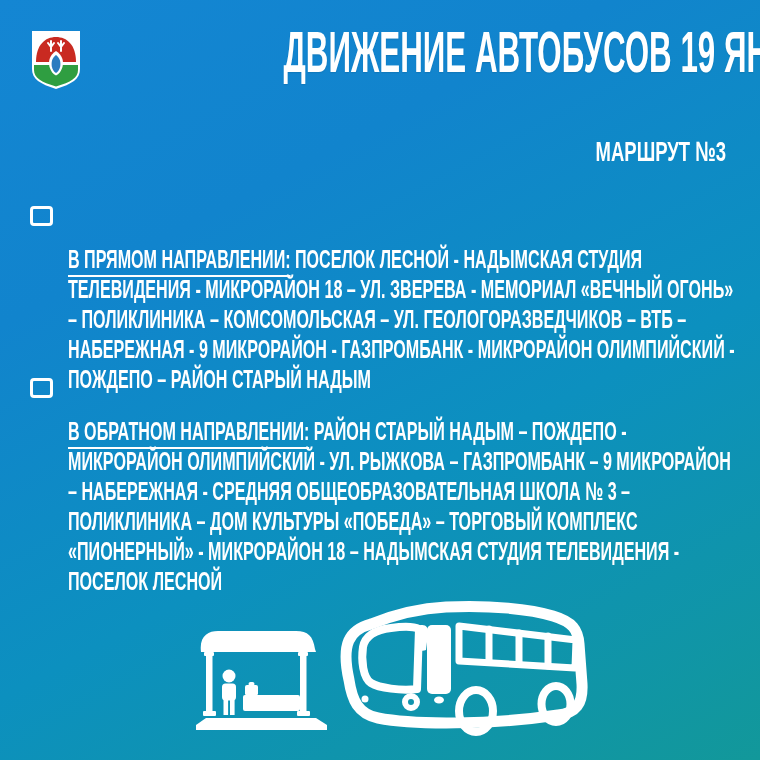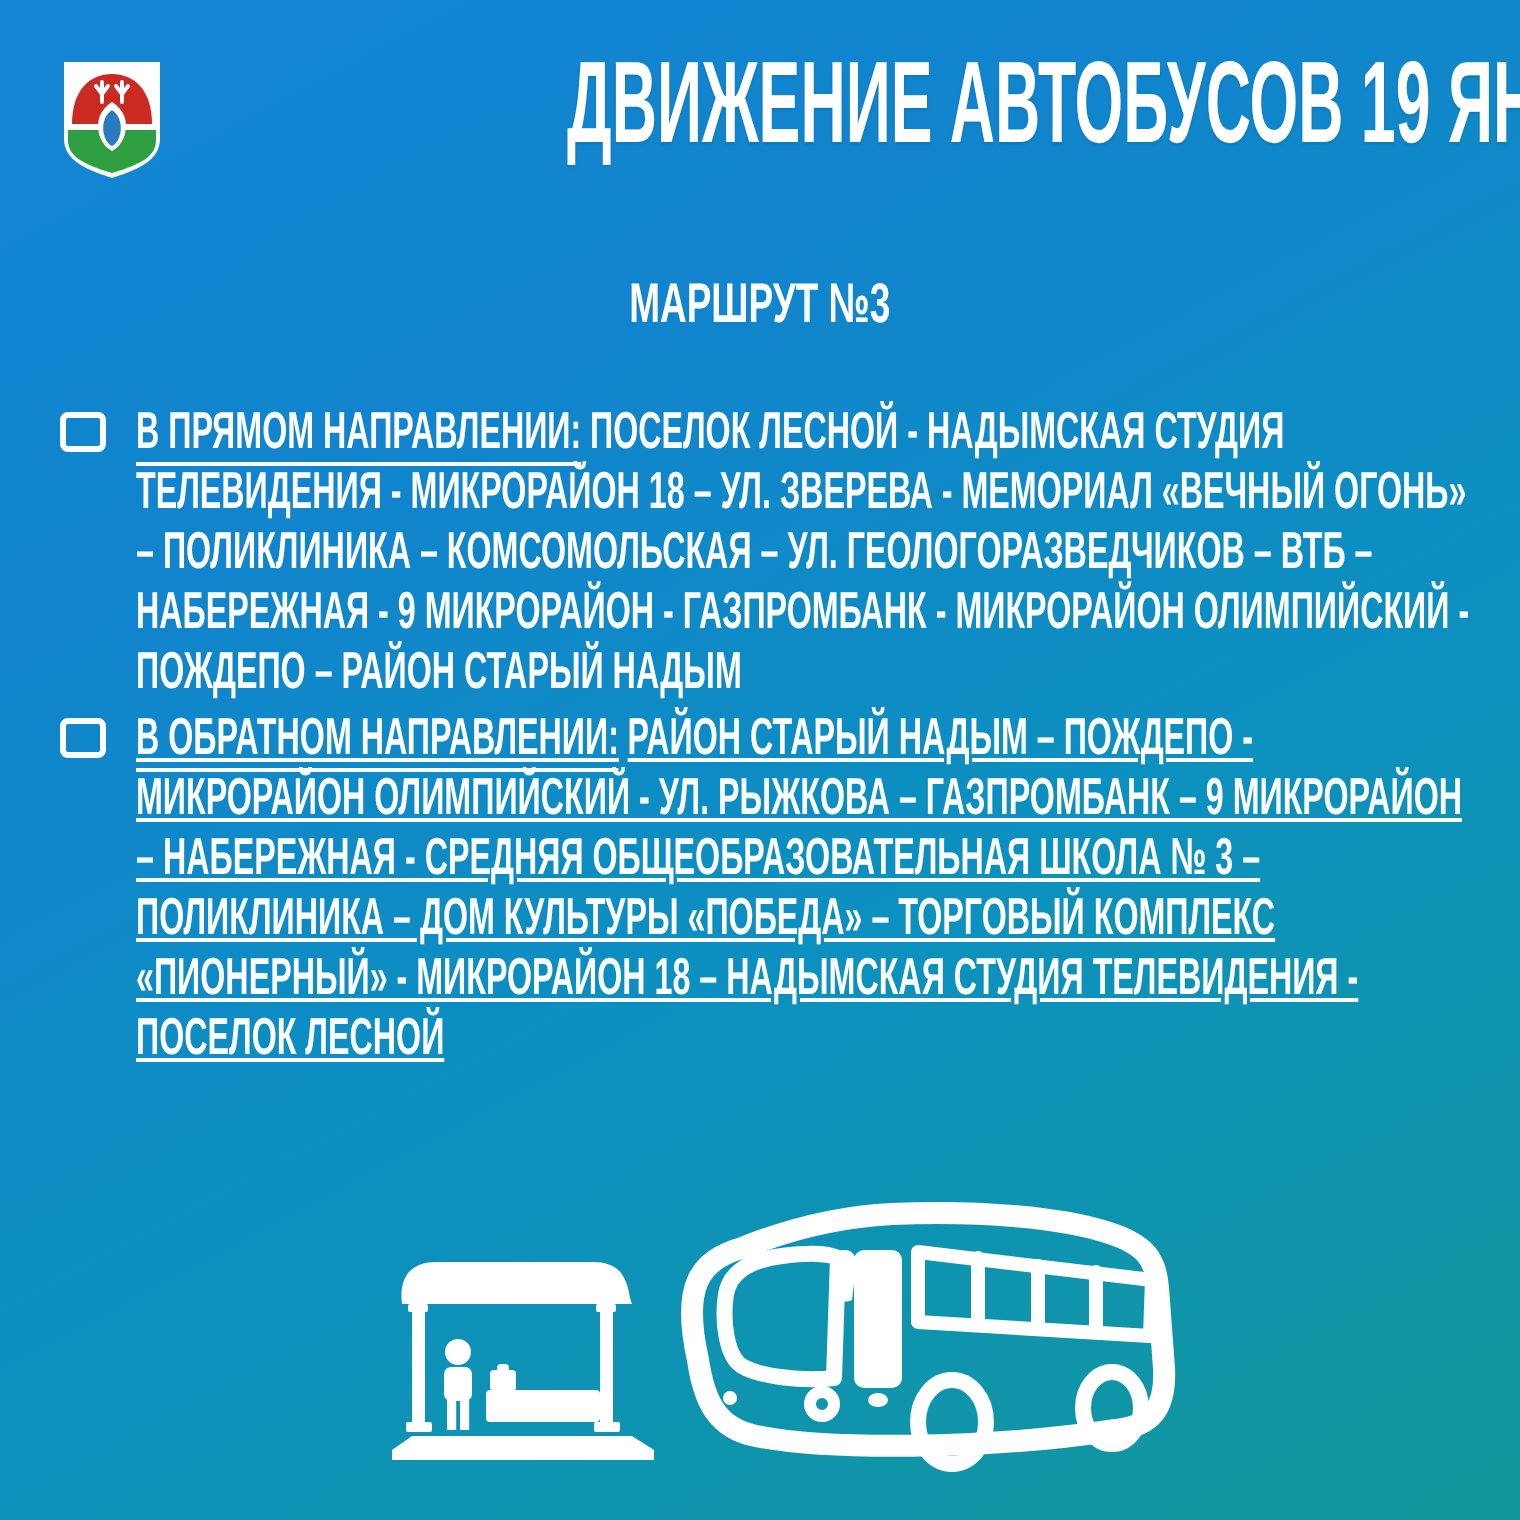--- a/index.html
+++ b/index.html
@@ -11,40 +11,40 @@
   }
   
   .logo{position:absolute;left:28px;top:29px;width:56px;height:62px;}
   .title-row{position:absolute;left:40px;right:0;top:22px;text-align:center;}
   .title{
     display:inline-block;margin:0;font-size:58px;line-height:60px;font-weight:bold;
     white-space:nowrap;transform:scaleX(0.54);transform-origin:50% 50%;
     letter-spacing:0px;text-shadow:0 1px 2px rgba(0,0,0,0.10);
   }
   
-  .route-title-row{position:absolute;left:0;right:0;top:137px;text-align:center;}
+  .route-title-row{position:absolute;left:0;right:0;top:137px;text-align:right;}
   .route-title{
     display:inline-block;margin:0;font-size:28px;line-height:30px;font-weight:bold;
     white-space:nowrap;transform:scaleX(0.66);transform-origin:50% 50%;
   }
   
   .stops-label-row{position:absolute;left:28px;top:172px;}
   .stops-label{
     display:inline-block;font-size:26px;line-height:28px;font-weight:bold;
     white-space:nowrap;transform:scaleX(0.62);transform-origin:0 50%;
   }
   
   .bullet{position:absolute;left:30px;display:flex;align-items:flex-start;}
   .bullet-1{top:200px;}
-  .bullet-2{top:353px;text-decoration:underline;}
+  .bullet-2{top:372px;}
   .checkbox{
     flex:0 0 auto;width:17px;height:14px;margin-top:6px;margin-right:15px;
     border:3px solid #fff;border-radius:4px;background:transparent;
   }
-  .bullet-text-outer{width:690px;}
+  .bullet-text-outer{width:690px;margin-top:44px;}
   .bullet-text{
     width:1090px;transform:scaleX(0.62);transform-origin:0 0;
     font-size:26px;line-height:30px;font-weight:bold;
   }
   .dir-label{border-bottom:2px solid #fff;padding-bottom:1px;}
   .dir-text{margin-left:7px;}
   
   .bus-stop-icon{position:absolute;left:196px;top:626px;width:131px;height:105px;}
   .bus-icon{position:absolute;left:331px;top:592px;width:263px;height:152px;}
   svg{display:block;}

